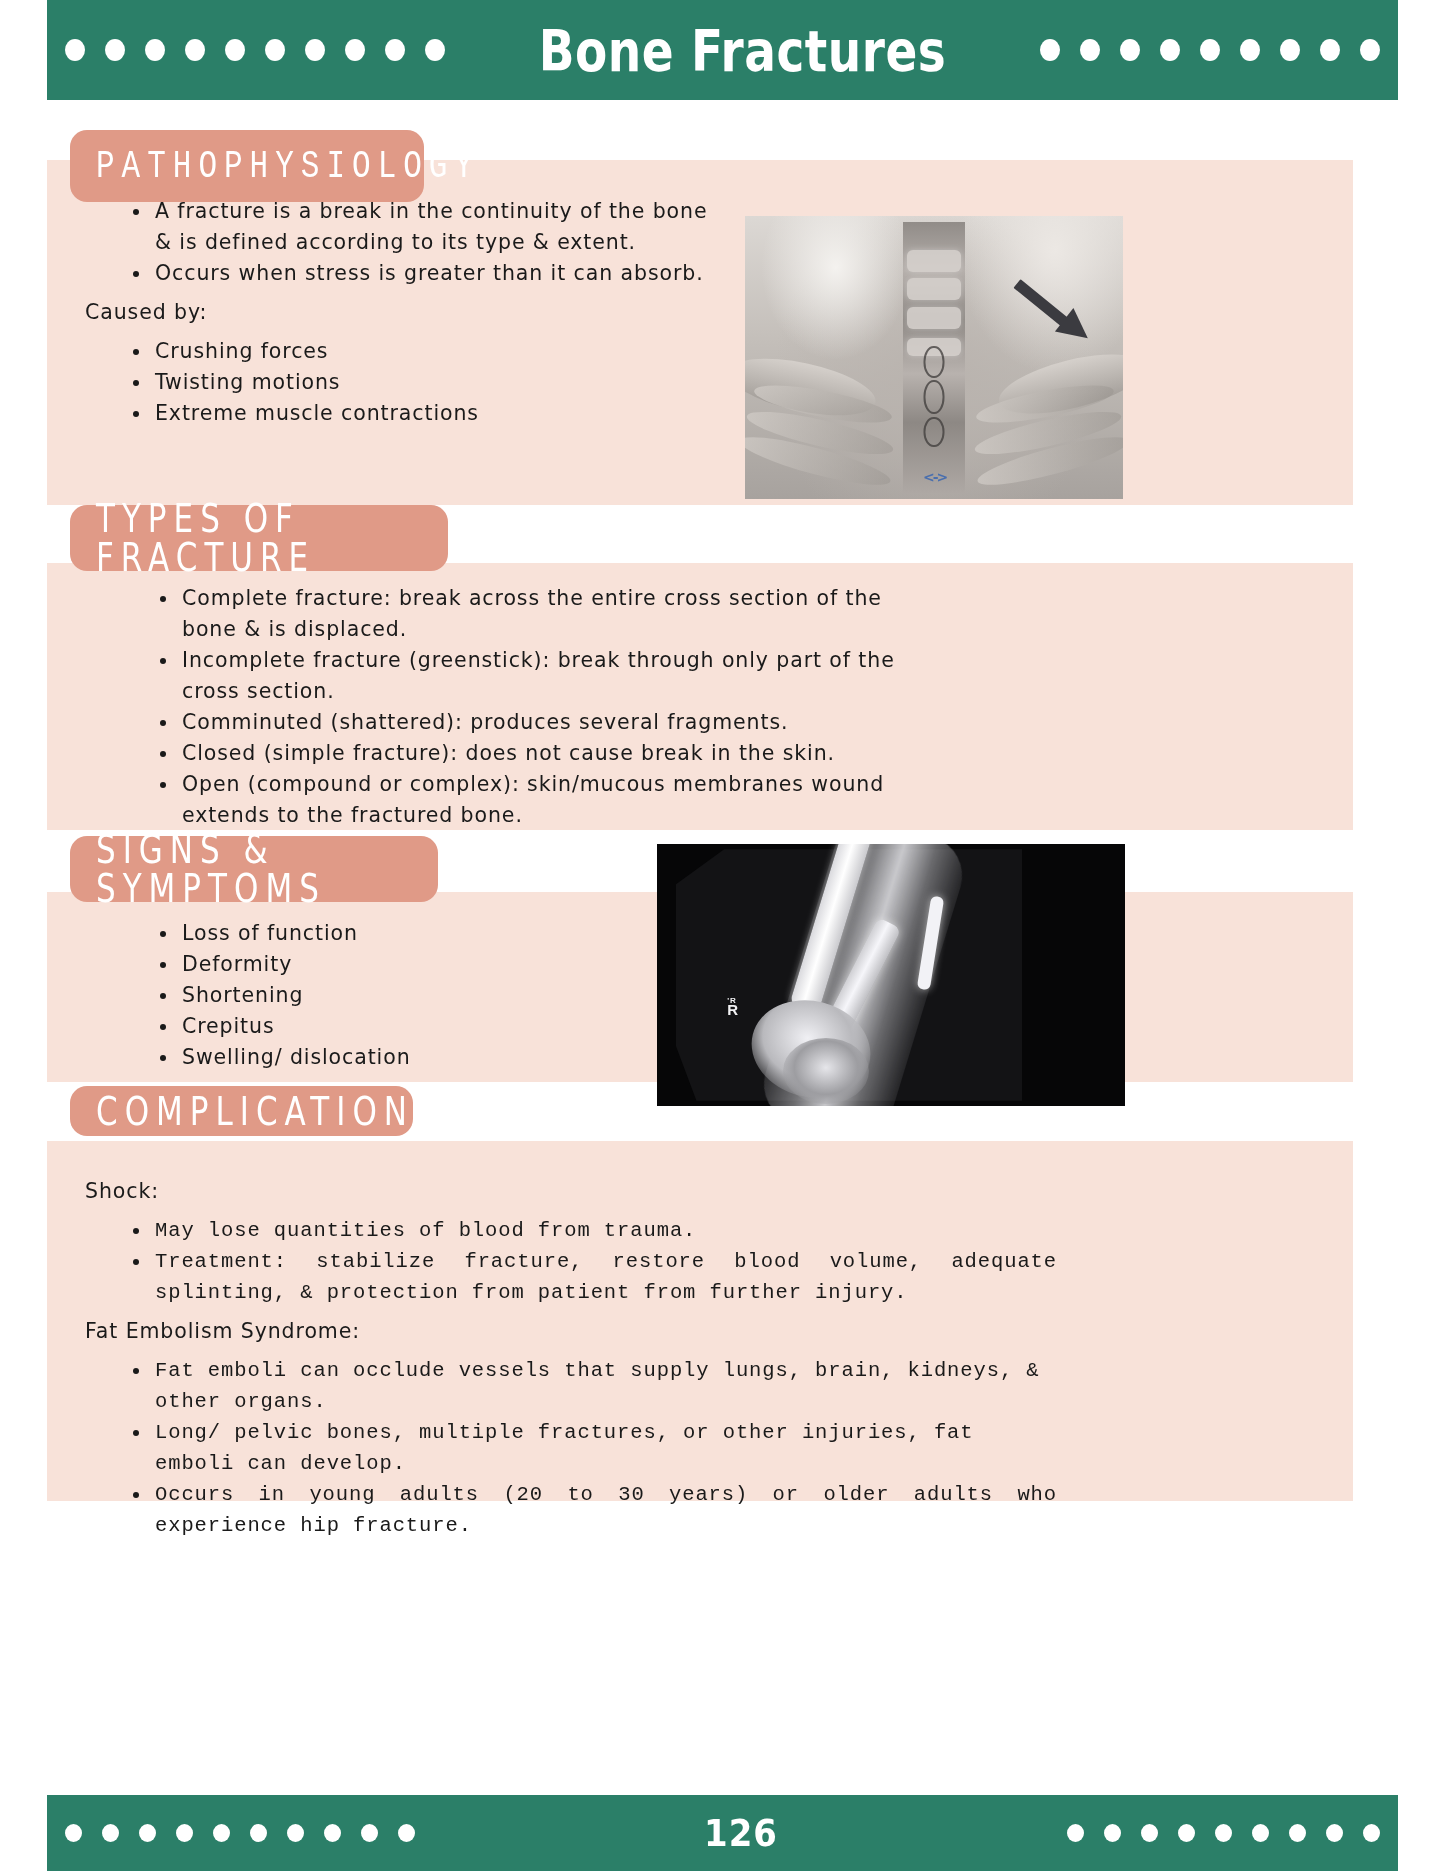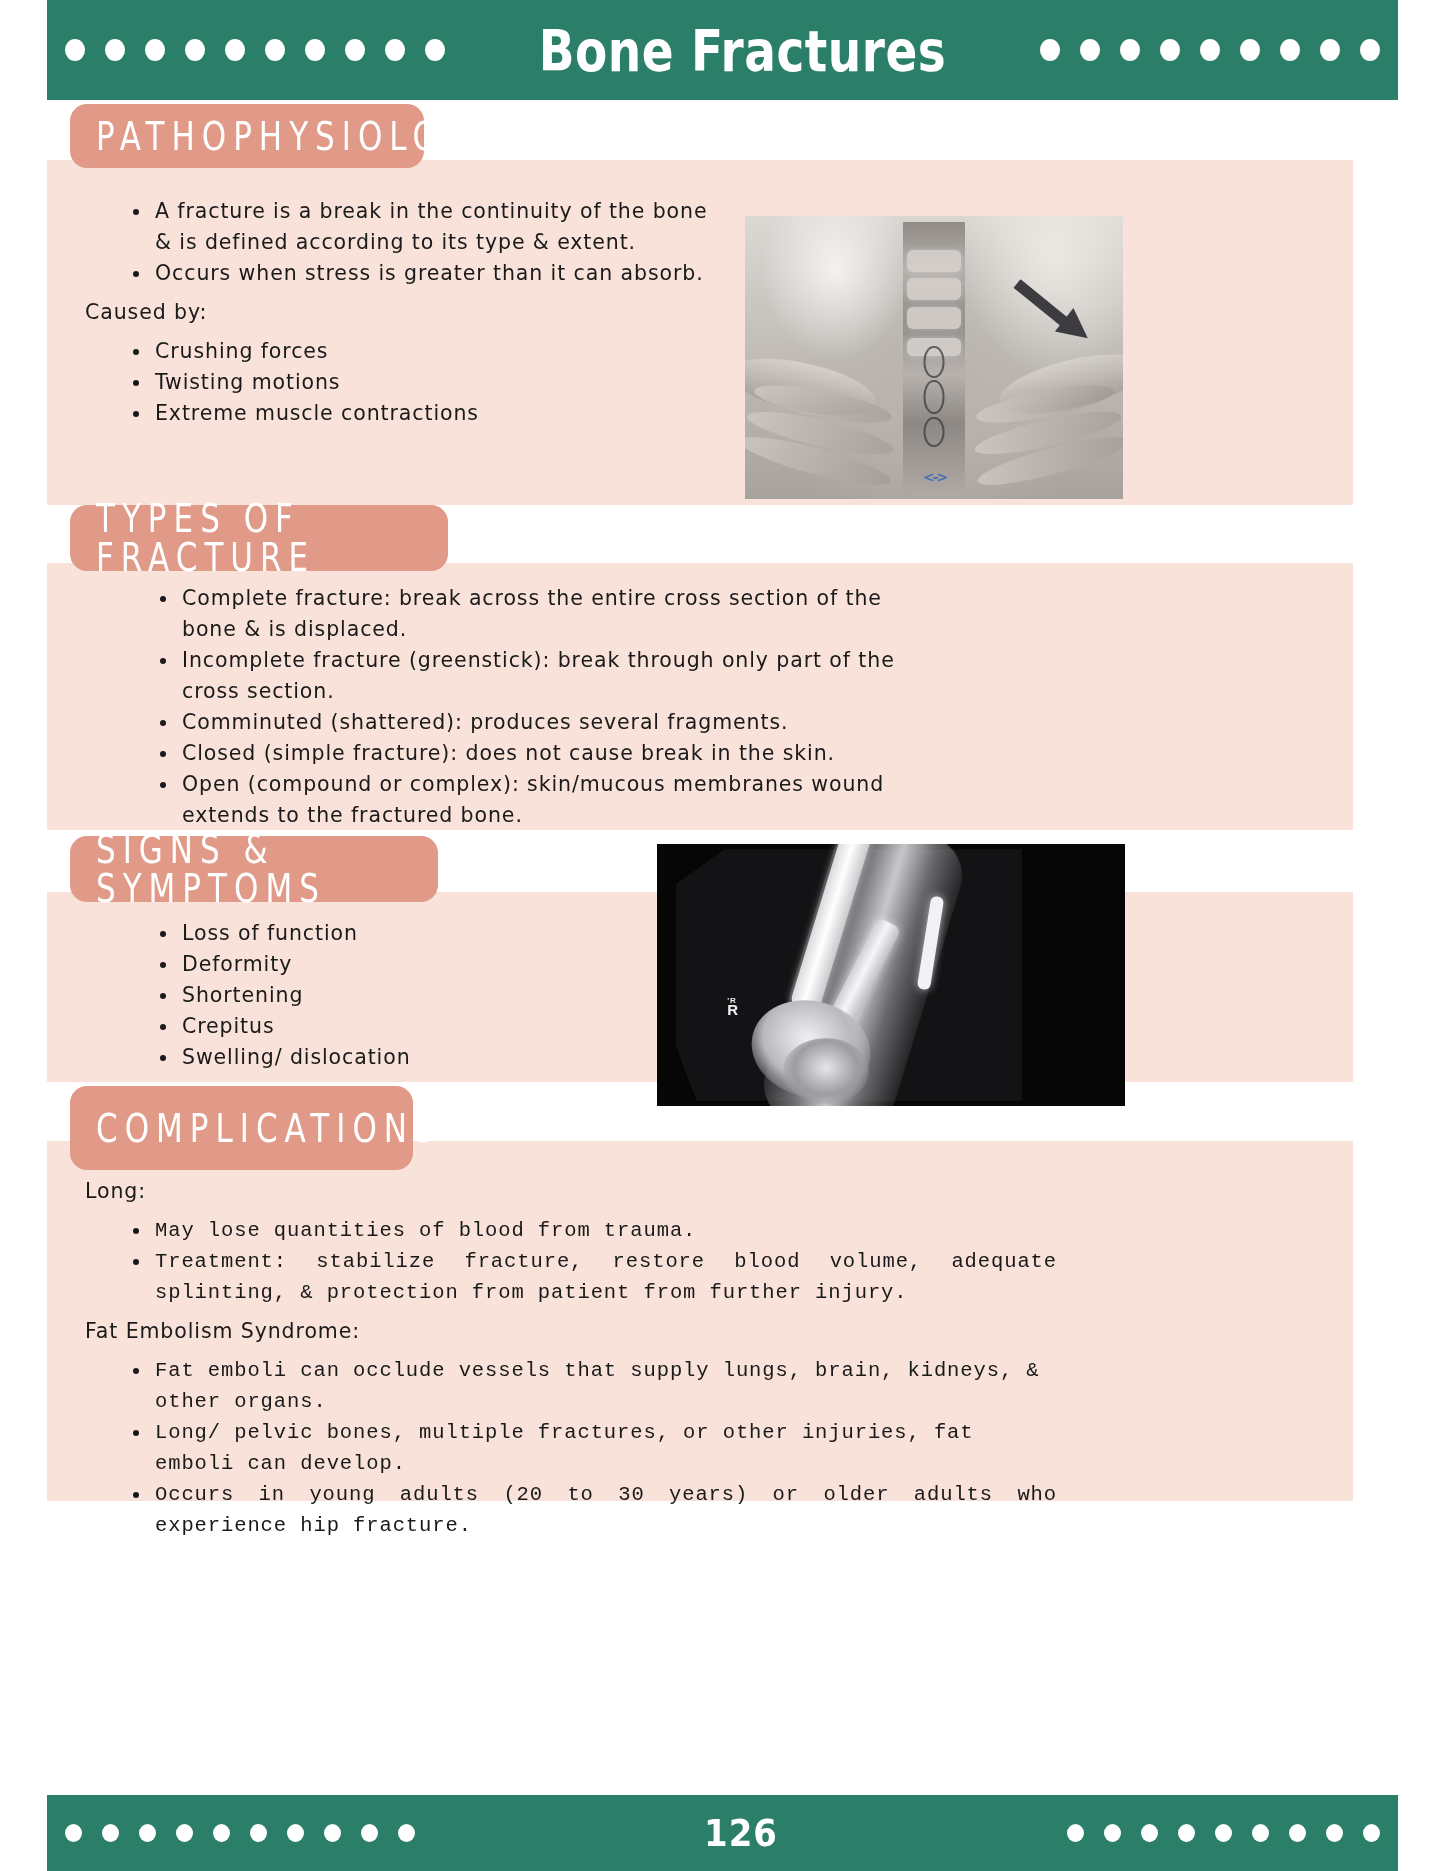--- a/index.html
+++ b/index.html
@@ -56,24 +56,24 @@
   }
   .sec-head span{
     font-size:31px;font-weight:400;
     letter-spacing:7px;
     text-transform:uppercase;
     transform:scaleY(1.25);
     display:inline-block;
     line-height:1;
   }
 
-  .h1{left:70px;top:104px;width:354px;height:64px;}
+  .h1{left:70px;top:130px;width:354px;height:72px;font-family:Liberation Mono, monospace;}
   .h2{left:70px;top:505px;width:378px;height:66px;}
   .h3{left:70px;top:836px;width:368px;height:66px;}
-  .h4{left:70px;top:1086px;width:343px;height:84px;}
+  .h4{left:70px;top:1086px;width:343px;height:50px;}
 
   
   .body-text{
     position:absolute;z-index:4;
     color:#1a1a1a;
     font-family:"DejaVu Sans", sans-serif;
     font-size:20.5px;
     line-height:31px;
     letter-spacing:.9px;
   }
@@ -271,21 +271,21 @@
   <div class="rmark">
     <small>'R</small>
     <b>R</b>
   </div>
 </div>
 
 <div class="sec-head h4">
   <span>Complications</span>
 </div>
 <div class="body-text t4 just">
-  <p class="lead">Long:</p>
+  <p class="lead">Shock:</p>
   <ul>
     <li class="nojust">May lose quantities of blood from trauma.</li>
     <li>Treatment: stabilize fracture, restore blood volume, adequate splinting, &amp; protection from patient from further injury.</li>
   </ul>
   <p class="lead">Fat Embolism Syndrome:</p>
   <ul>
     <li class="nojust">Fat emboli can occlude vessels that supply lungs, brain, kidneys, &amp; other organs.</li>
     <li class="nojust">Long/ pelvic bones, multiple fractures, or other injuries, fat emboli can develop.</li>
     <li>Occurs in young adults (20 to 30 years) or older adults who experience hip fracture.</li>
   </ul>

